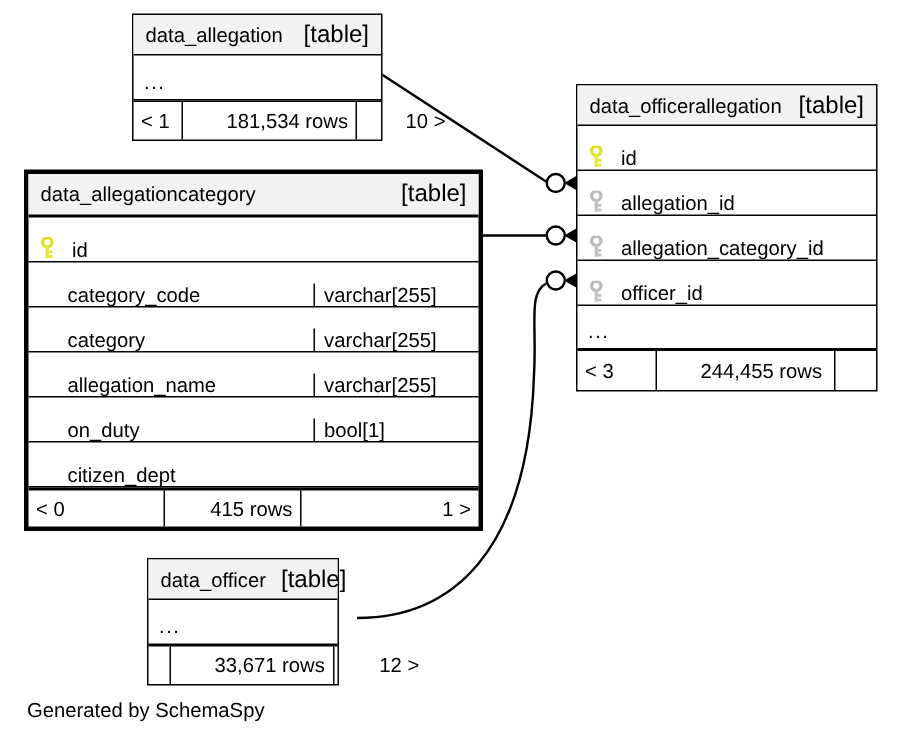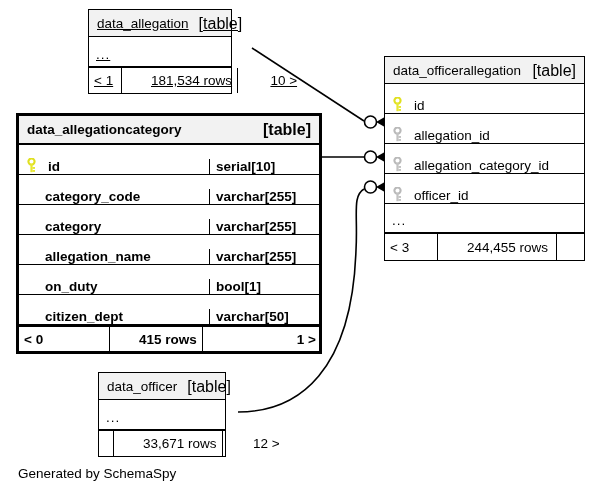--- a/index.html
+++ b/index.html
@@ -130,35 +130,35 @@
     padding: 0 5px;
     border-right: 1px solid #000000;
     white-space: nowrap;
   }
   .footrow .fcell:last-child { border-right: none; }
   .fcell.left   { justify-content: flex-start; }
   .fcell.right  { justify-content: flex-end; margin-left: 24px; }
 
   
   #tbl-allegation {
-    left: 88px; top: 9px; width: 144px; text-decoration: underline;
+    left: 88px; top: 9px; width: 167px;
   }
   #tbl-allegation .footrow .f0 { flex: 0 0 33px; }
   #tbl-allegation .footrow .f1 { flex: 1 1 auto; justify-content: flex-end; }
   #tbl-allegation .footrow .f2 { flex: 0 0 40px; justify-content: flex-end; }
 
   #tbl-officerallegation {
     left: 384px; top: 56px; width: 201px;
   }
   #tbl-officerallegation .footrow .f0 { flex: 0 0 53px; }
   #tbl-officerallegation .footrow .f1 { flex: 1 1 auto; justify-content: flex-end; padding-right: 8px;}
   #tbl-officerallegation .footrow .f2 { flex: 0 0 38px; }
 
   #tbl-category {
-    left: 16px; top: 113px; width: 306px; font-weight: bold;
+    left: 16px; top: 113px; width: 306px;
   }
   #tbl-category .row .col-type { flex: 0 0 97px; }
   #tbl-category .footrow .f0 { flex: 0 0 91px; }
   #tbl-category .footrow .f1 { flex: 1 1 auto; justify-content: flex-end; }
   #tbl-category .footrow .f2 { flex: 0 0 94px; justify-content: flex-end; }
 
   #tbl-officer {
     left: 98px; top: 372px; width: 128px;
   }
   #tbl-officer .footrow .f0 { flex: 0 0 15px; }
@@ -301,21 +301,20 @@
         <span class="key">
           <svg width="11" height="16" viewBox="0 0 11 16">
             <circle cx="5.5" cy="3.6" r="3.1" fill="none" stroke="#e0e020" stroke-width="2.1"></circle>
             <rect x="4.4" y="5.6" width="2.2" height="8.6" fill="#e8e832"></rect>
             <rect x="6.4" y="9.0" width="2.6" height="1.9" fill="#e8e832"></rect>
             <rect x="6.4" y="12.0" width="2.6" height="1.9" fill="#e8e832"></rect>
           </svg>
         </span>
         <span>id</span>
       </span>
-      <span class="col-type">serial[10]</span>
     </div>
 
     <div class="row">
       <span class="col-name">
         <span class="indent"></span>
         <span>category_code</span>
       </span>
       <span class="col-type">varchar[255]</span>
     </div>
 
@@ -341,21 +340,20 @@
         <span>on_duty</span>
       </span>
       <span class="col-type">bool[1]</span>
     </div>
 
     <div class="row">
       <span class="col-name">
         <span class="indent"></span>
         <span>citizen_dept</span>
       </span>
-      <span class="col-type">varchar[50]</span>
     </div>
 
     <div class="footrow">
       <div class="fcell f0 left">&lt; 0</div>
       <div class="fcell f1 right">415 rows</div>
       <div class="fcell f2 right">1 &gt;</div>
     </div>
   </div>
 
   <div class="tbl" id="tbl-officer">

